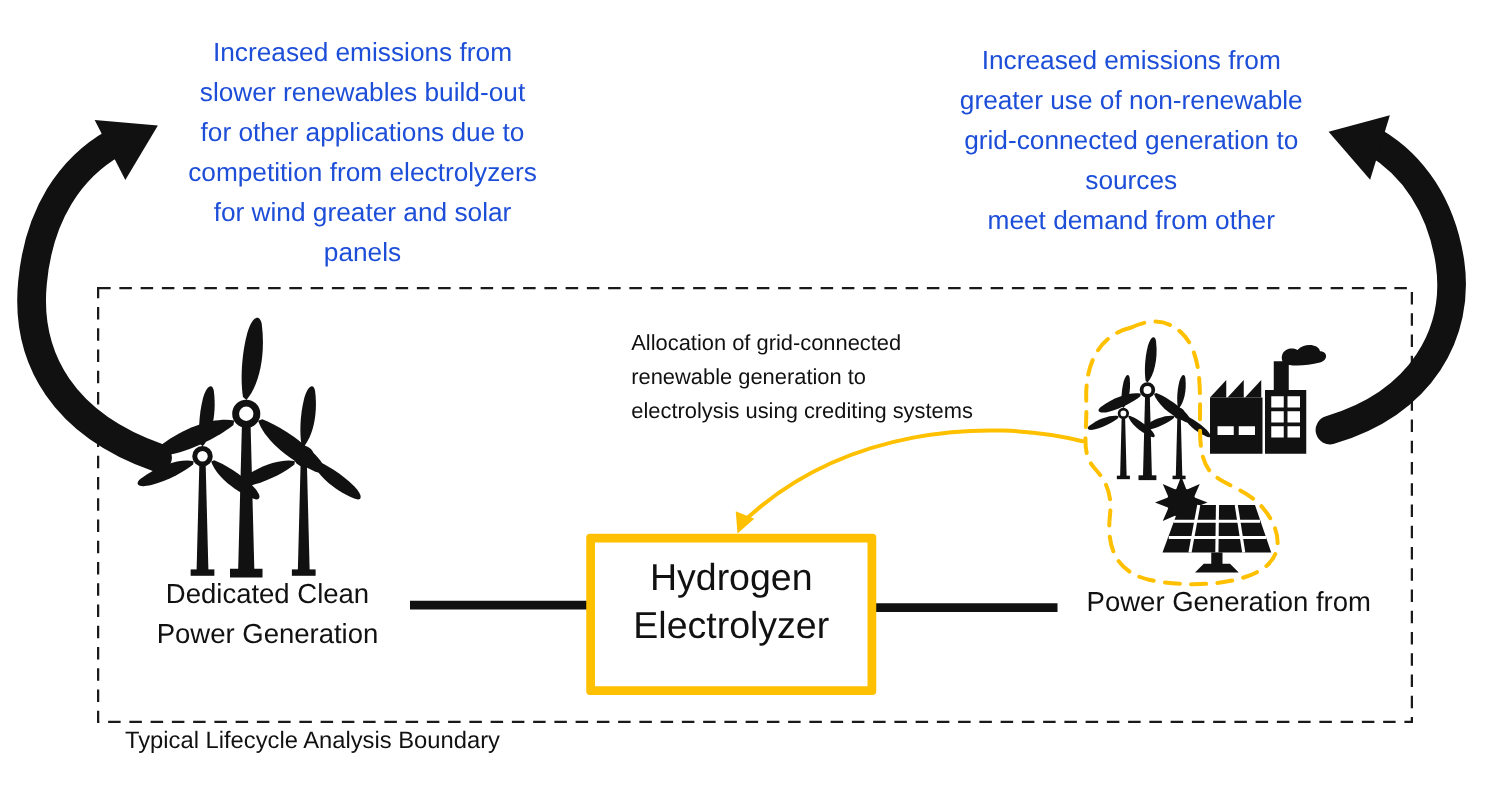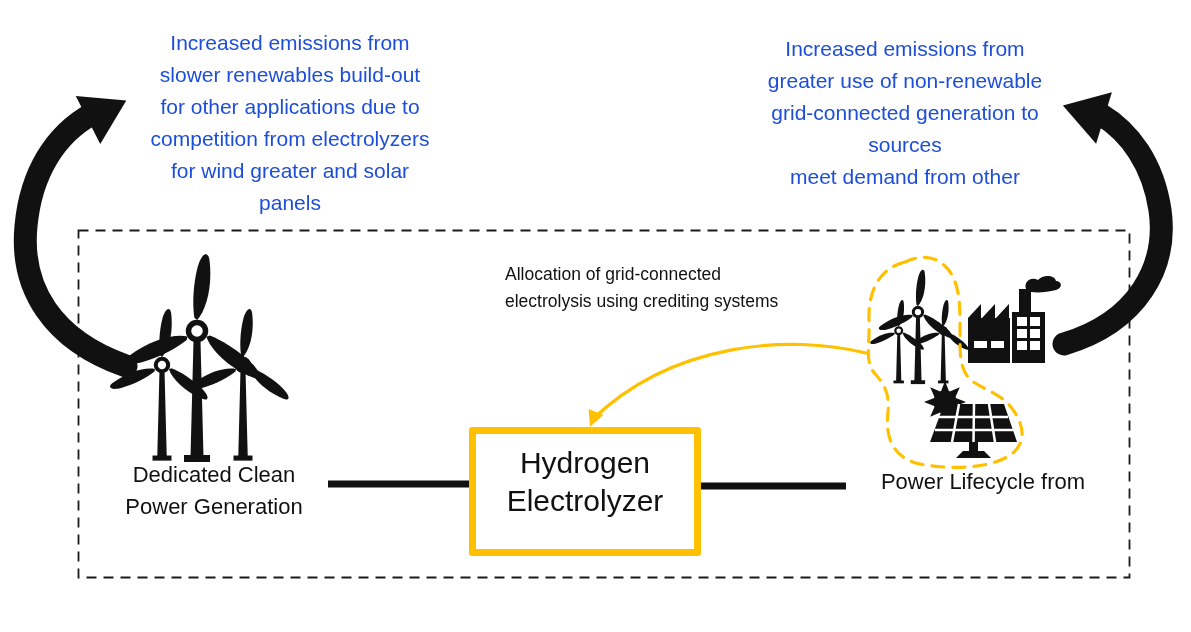--- a/index.html
+++ b/index.html
@@ -131,26 +131,28 @@
   <div class="abs cap" style="left:690px; top:33px; width:430px;">
     <div>Increased emissions from</div>
     <div>greater use of non-renewable</div>
     <div>grid-connected generation to</div>
     <div>sources</div>
     <div>meet demand from other</div>
   </div>
 
   <div class="abs cap-right" style="left:505px; top:261px; width:340px;">
     <div>Allocation of grid-connected</div>
+    <div>renewable generation to</div>
     <div>electrolysis using crediting systems</div>
   </div>
 
   <div class="abs node-label" style="left:64px; top:459px; width:300px;">
     <div>Dedicated Clean</div>
     <div>Power Generation</div>
   </div>
 
   <div class="abs node-label" style="left:833px; top:466px; width:300px; line-height:31px;">
-    <div>Power Lifecycle from</div>
+    <div>Power Generation from</div>
   </div>
 
+  <div class="abs boundary-label" style="left:100px; top:582px;">Typical Lifecycle Analysis Boundary</div>
 
 </div>
 
 </body></html>

